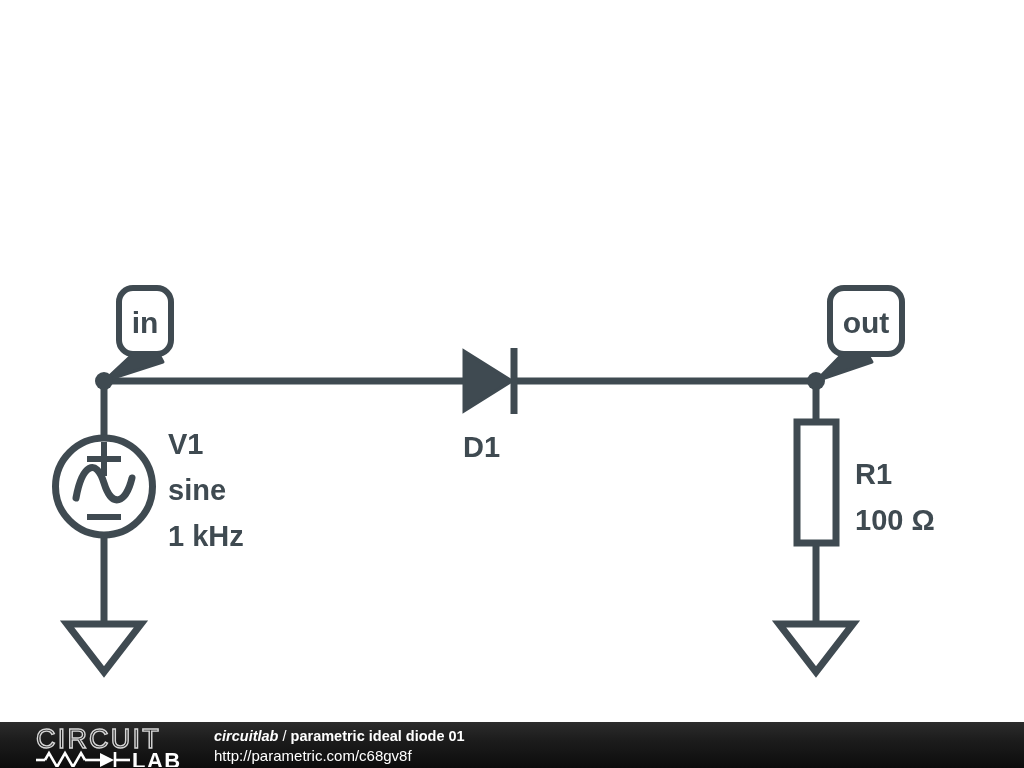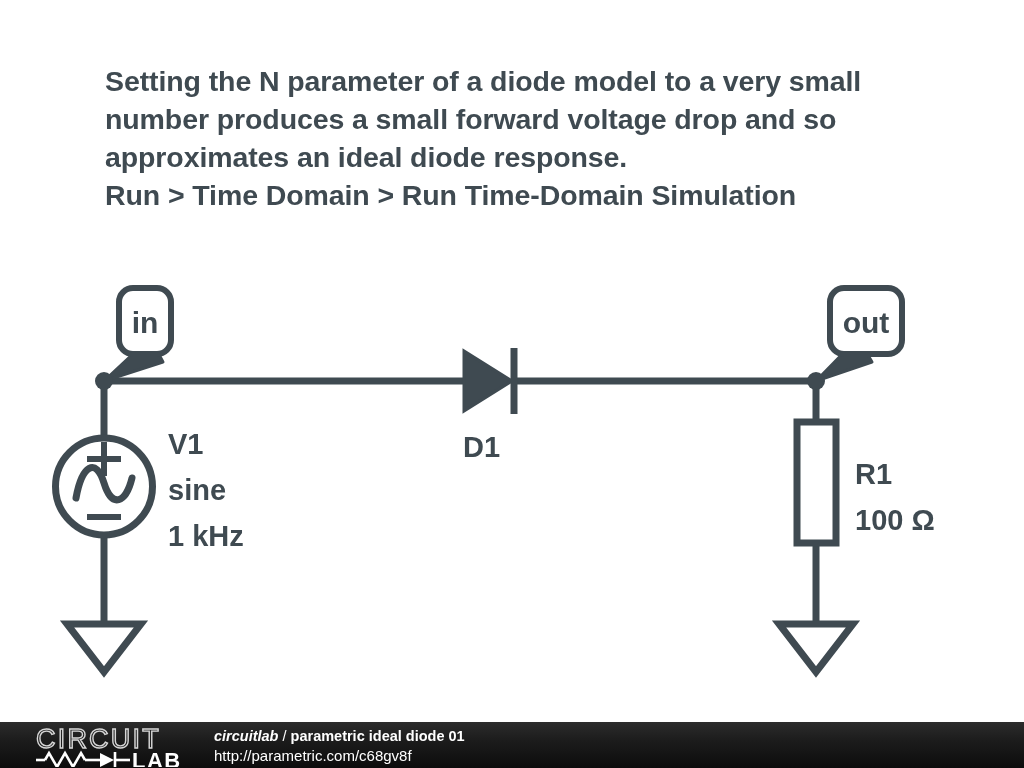--- a/index.html
+++ b/index.html
@@ -103,26 +103,20 @@
     line-height: 20px;
     font-weight: normal;
     white-space: pre;
   }
 </style>
 </head>
 <body>
 
 <div id="page">
 
-  <div id="description">
-    <div class="line">Setting the N parameter of a diode model to a very small</div>
-    <div class="line">number produces a small forward voltage drop and so</div>
-    <div class="line">approximates an ideal diode response.</div>
-    <div class="line">Run &gt; Time Domain &gt; Run Time-Domain Simulation</div>
-  </div>
 
   <div id="schematic">
     <svg width="1024" height="455" viewBox="0 0 1024 455" xmlns="http://www.w3.org/2000/svg">
       <g fill="none" stroke="#3f4a51" stroke-width="7" stroke-linecap="butt">
 
         <line x1="104" y1="131" x2="470" y2="131"></line>
         <line x1="513" y1="131" x2="816" y2="131"></line>
 
         <line x1="104" y1="131" x2="104" y2="188"></line>
         <line x1="104" y1="285" x2="104" y2="374"></line>

